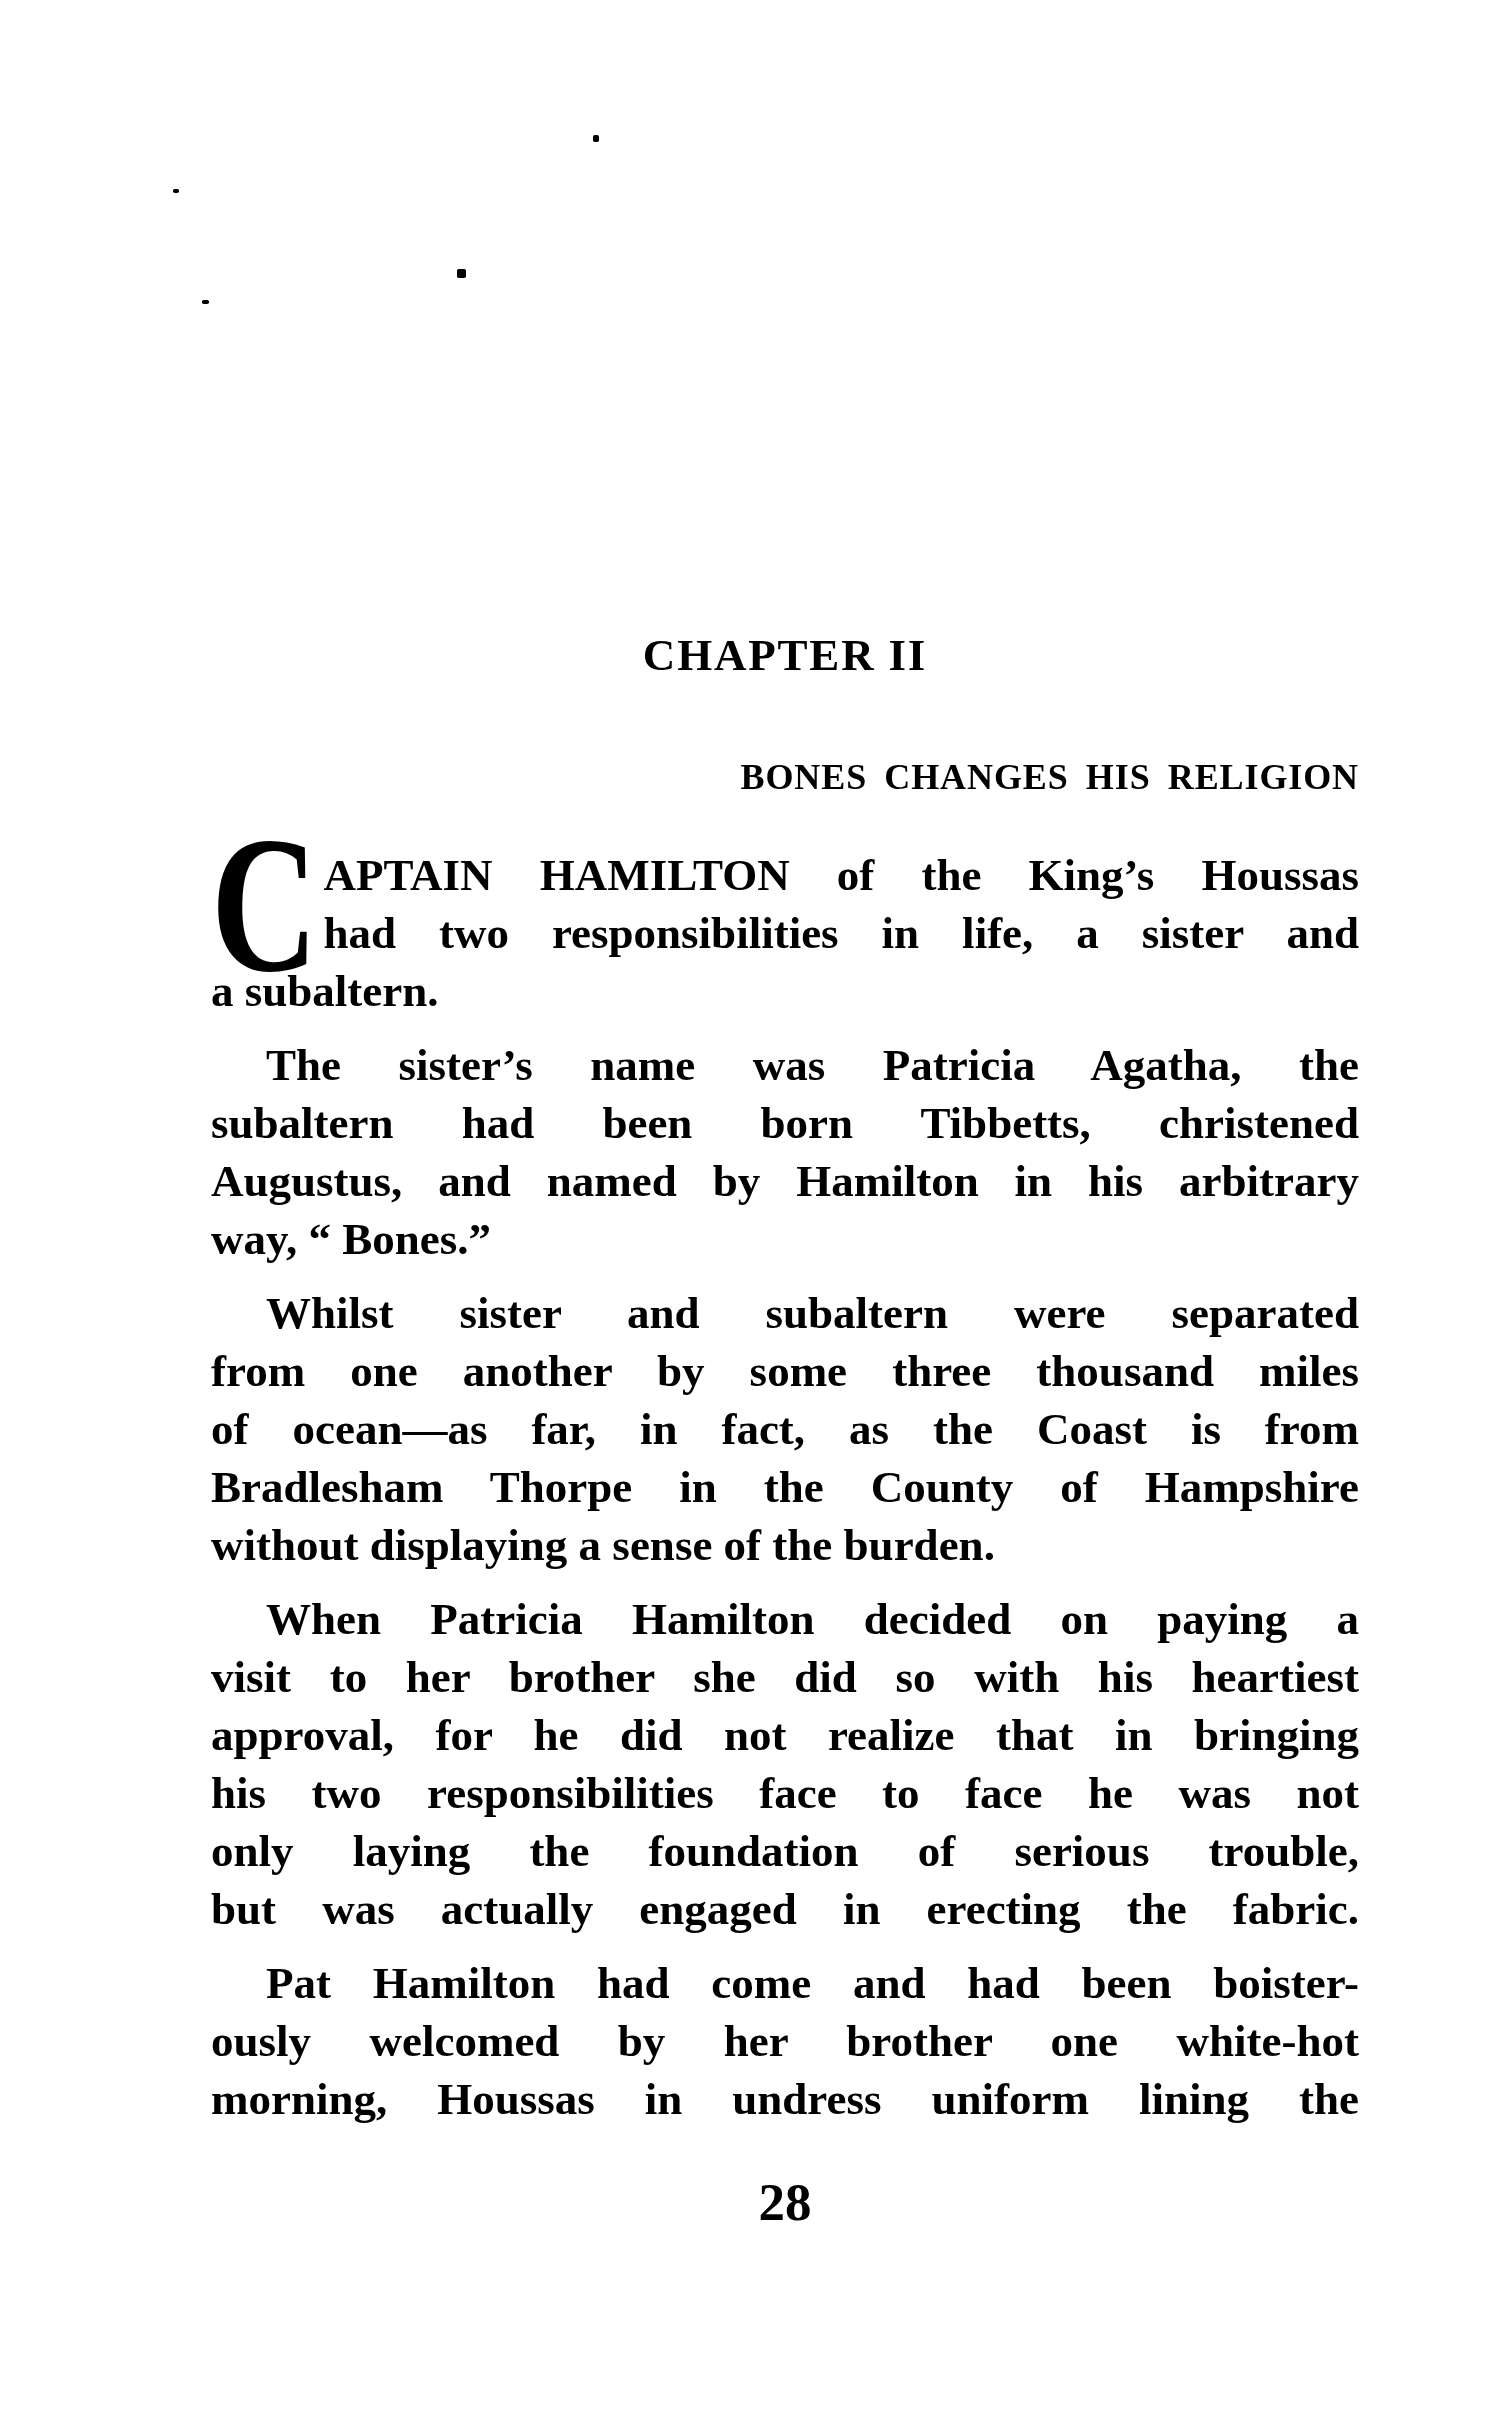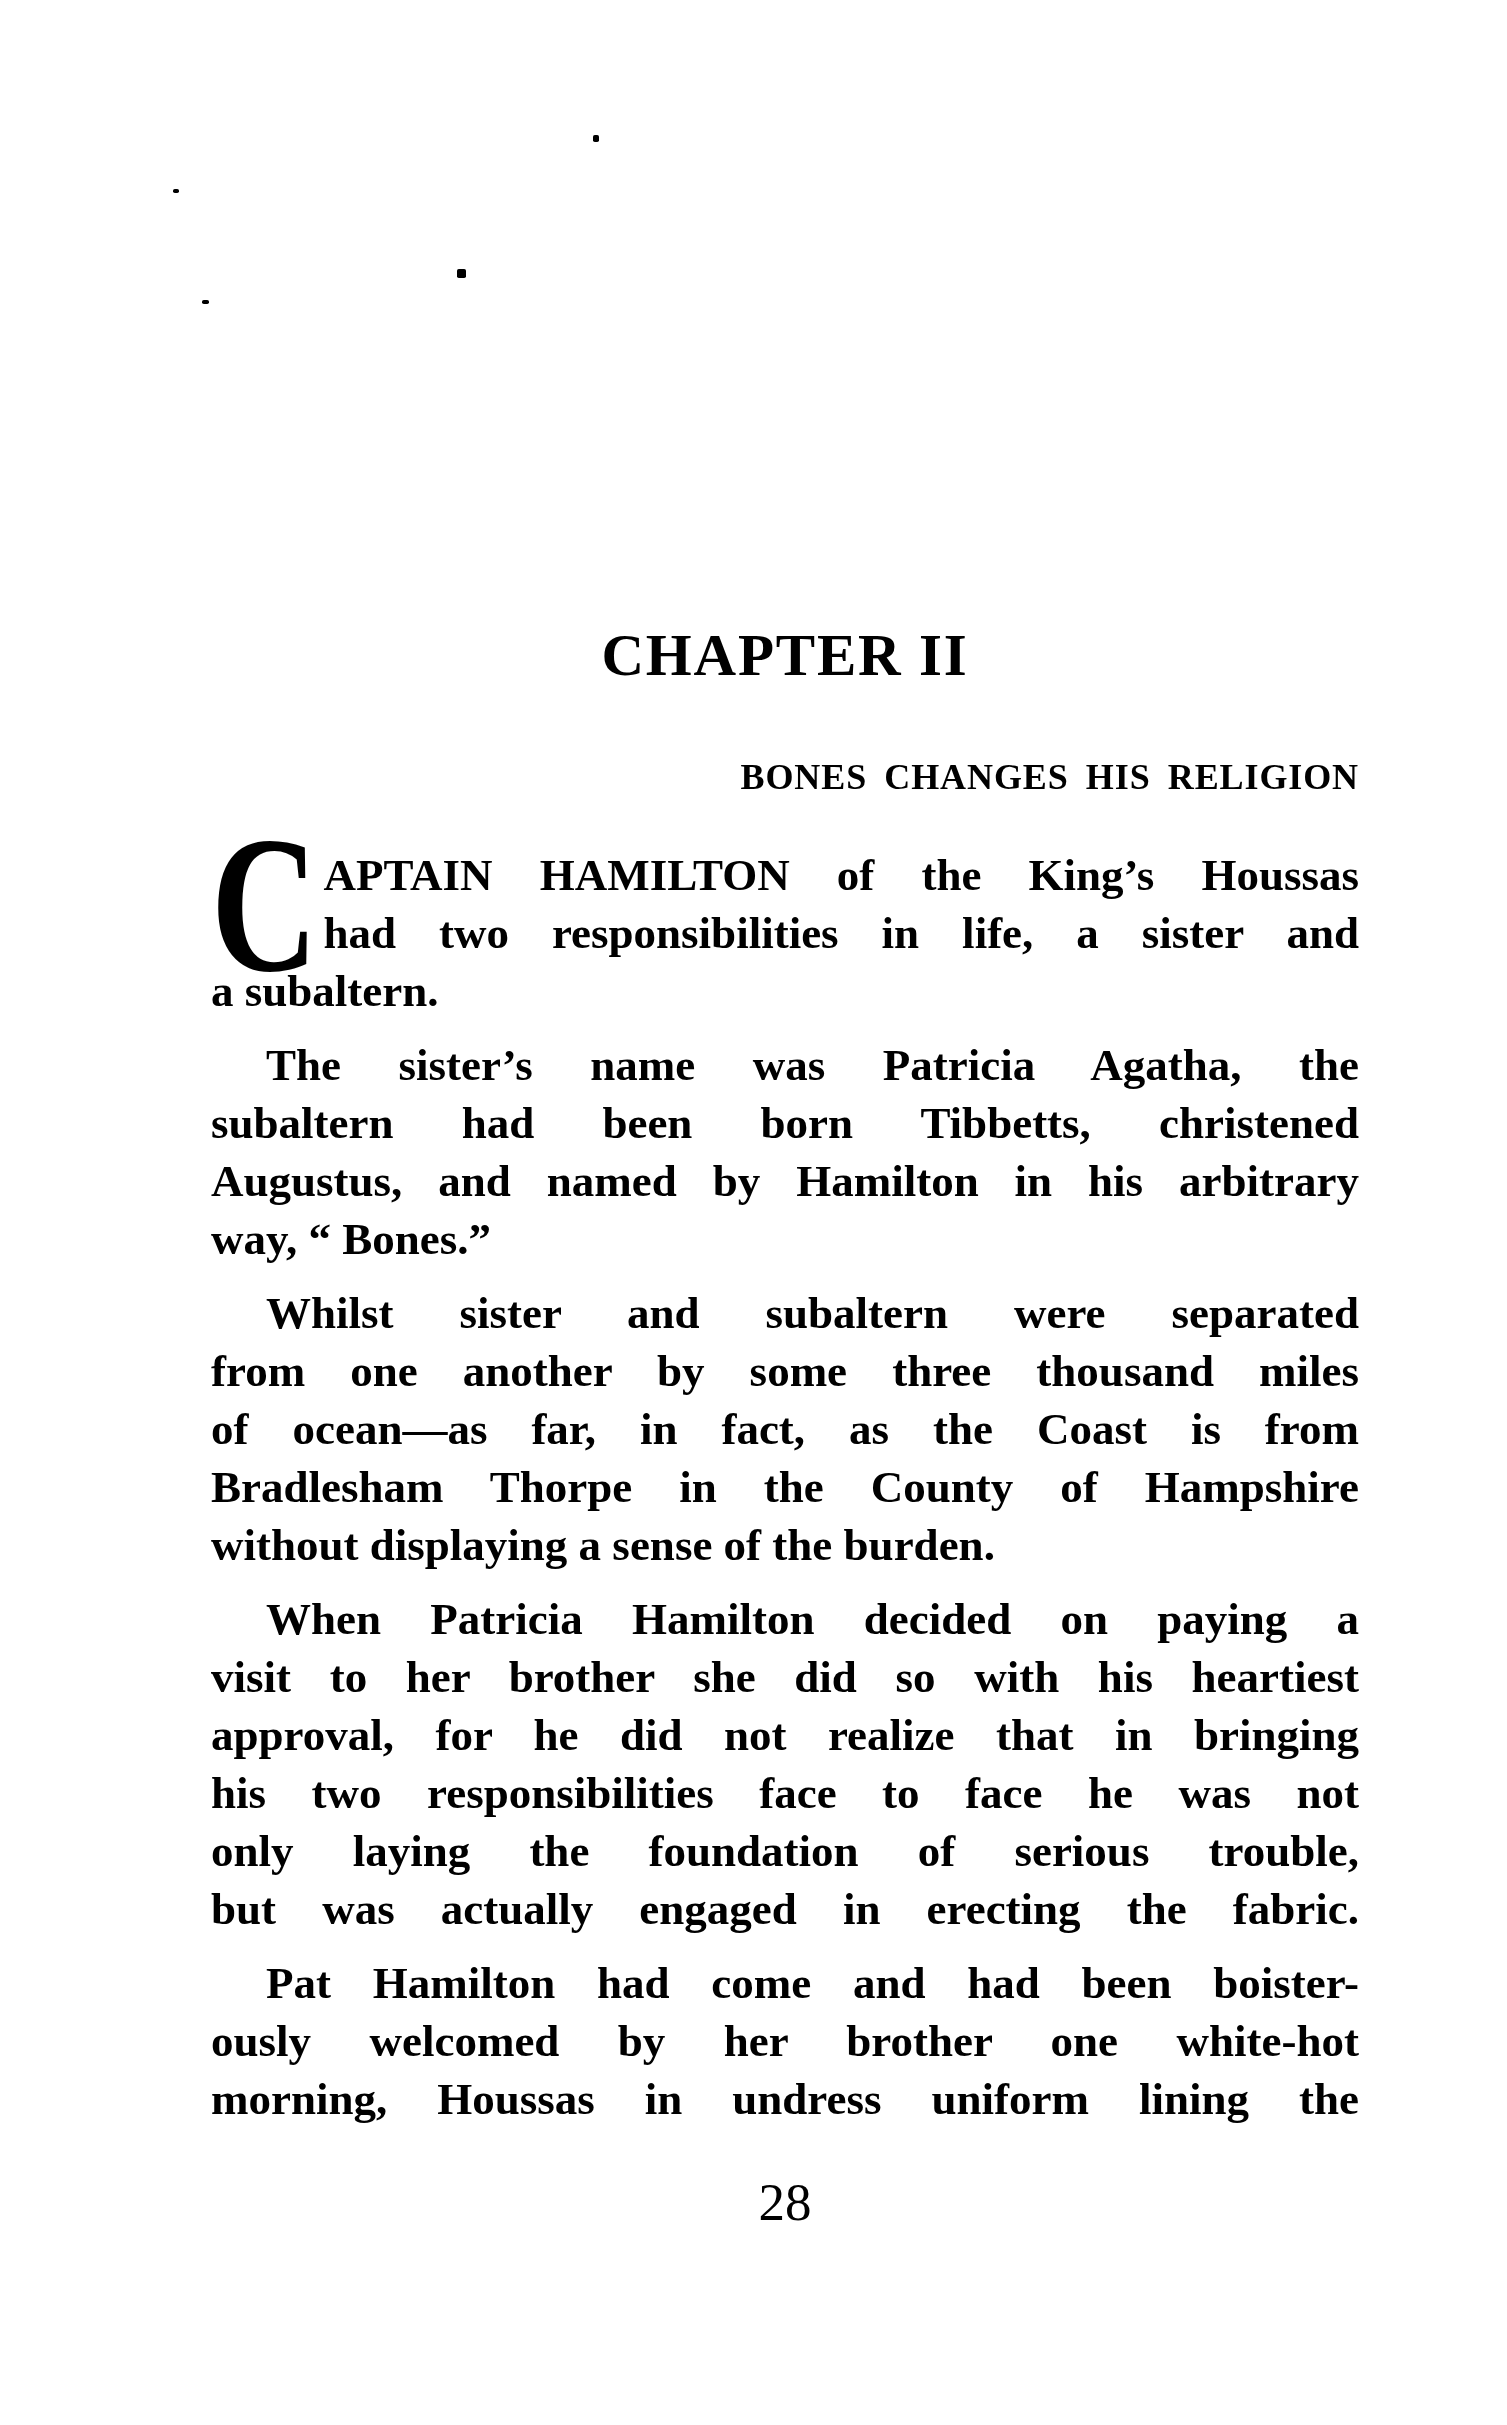--- a/index.html
+++ b/index.html
@@ -7,21 +7,21 @@
     position:relative;
     width:1507px;height:2426px;
     background:#ffffff;
     color:#000000;
     font-family:"Liberation Serif","DejaVu Serif",serif;
     overflow:hidden;
   }
   .chapter-heading{
     position:absolute;left:211px;top:628px;width:1148px;
     text-align:center;
-    font-size:59px;font-weight:bold;line-height:55px;
+    font-size:45px;font-weight:bold;line-height:55px;
     letter-spacing:1.8px;
   }
   .chapter-subtitle{
     position:absolute;left:211px;top:759px;width:1148px;
     text-align:right;
     font-size:36px;font-weight:bold;line-height:36px;
     letter-spacing:0.9px;word-spacing:7.3px;
   }
   .body-text{
     position:absolute;left:211px;top:846px;width:1148px;
@@ -45,21 +45,21 @@
     margin-right:16.4px;
     font-size:195px;line-height:116px;
     font-weight:bold;
     transform:scaleX(0.76);
     transform-origin:left center;
     overflow:visible;
   }
   .page-number{
     position:absolute;left:211px;top:2176px;width:1148px;
     text-align:center;
-    font-size:53px;font-weight:normal;line-height:53px;
+    font-size:53px;font-weight:bold;line-height:53px;
   }
   .scan-speck{
     position:absolute;background:#000;border-radius:1.8px;
   }
 </style>
 </head>
 <body>
 
 <div class="book-page">
 

